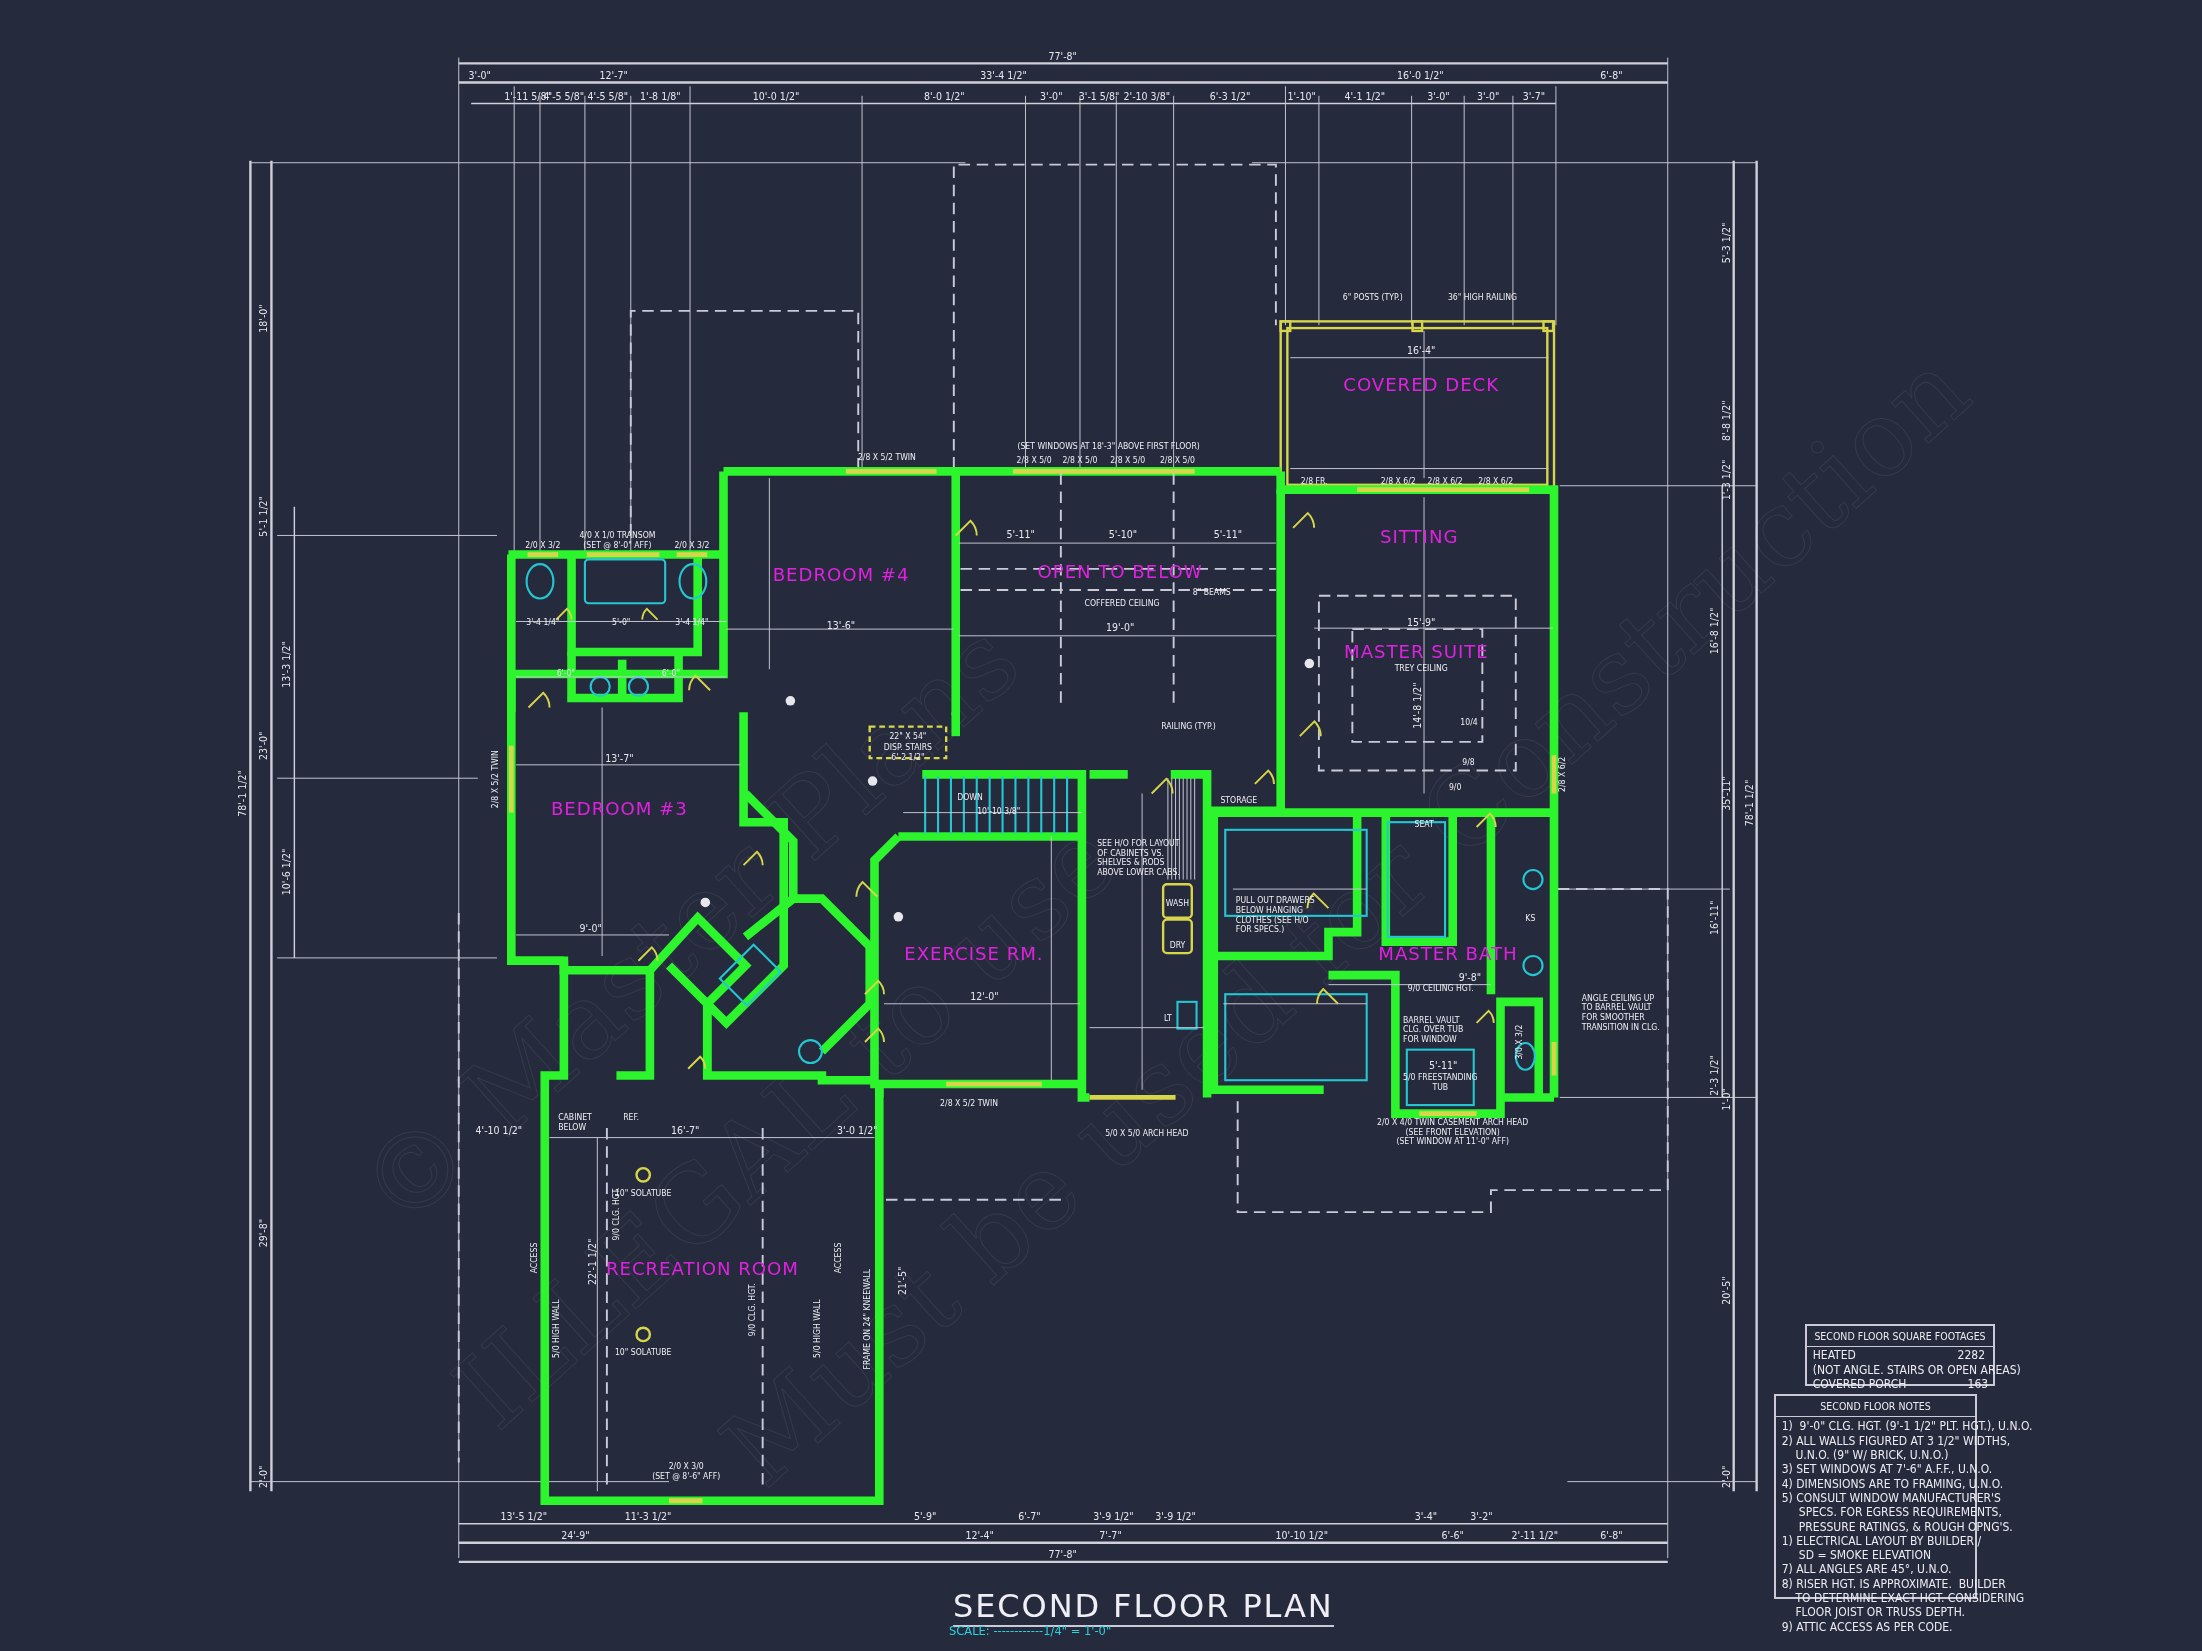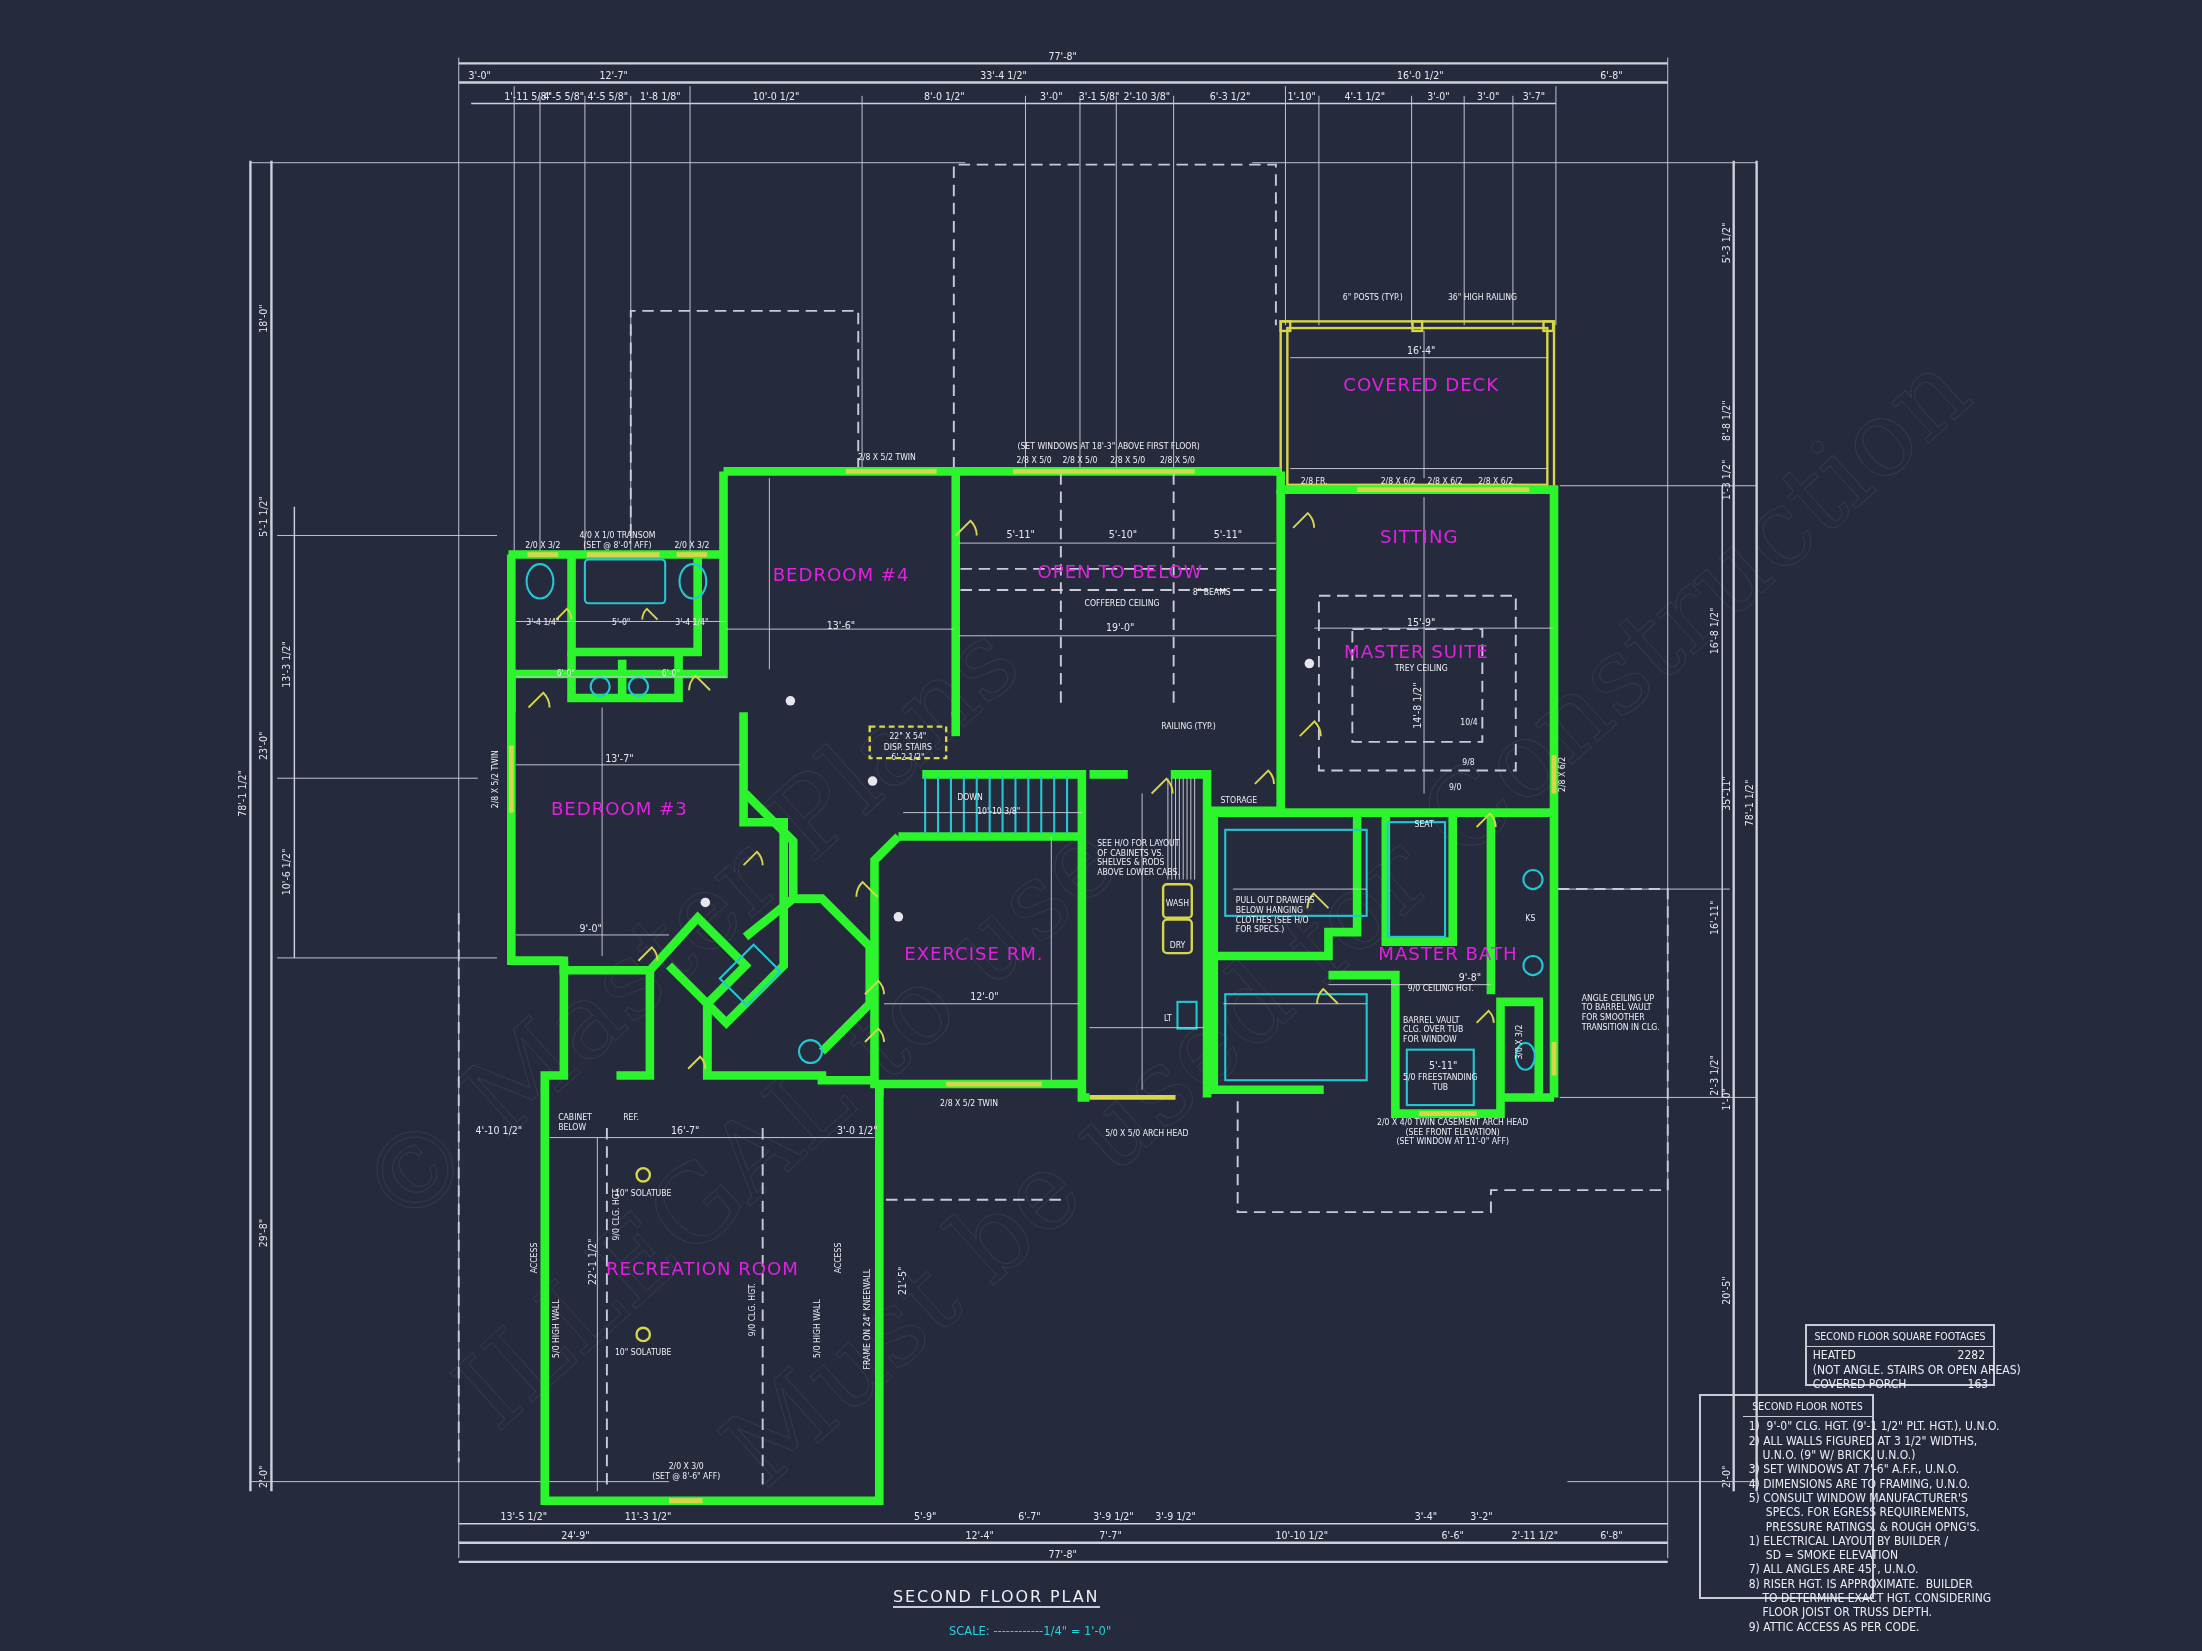--- a/index.html
+++ b/index.html
@@ -14,21 +14,21 @@
   .yel{fill:none;stroke:#d7d64a;stroke-width:2.5;}
   .door{fill:none;stroke:#d7d64a;stroke-width:2;}
   .cyan{fill:none;stroke:#24c6d2;stroke-width:2.2;}
   .dash{fill:none;stroke:#c9cad6;stroke-width:2;stroke-dasharray:12 7;}
   .room{fill:#e021e0;font-family:"DejaVu Sans",sans-serif;font-size:19px;letter-spacing:1px;}
   .note{fill:#f0f0f4;font-family:"DejaVu Sans Condensed","DejaVu Sans",sans-serif;font-size:9px;}
   .wm{fill:none;stroke:rgba(200,200,215,0.10);font-family:"DejaVu Serif",serif;font-size:110px;}
   .box{position:absolute;border:2.9px double #c9cad6;color:#ececf2;font-family:"DejaVu Sans Condensed","DejaVu Sans",sans-serif;box-sizing:border-box;}
   .box .hd{text-align:center;border-bottom:1.9px solid #c9cad6;font-size:10.5px;padding:3.8px 0;}
   .box .ln{font-size:12px;line-height:14.3px;padding-left:5.7px;white-space:pre;}
-  .title{position:absolute;left:893px;top:1587px;color:#eeeef4;font-size:16px;letter-spacing:1.9px;border-bottom:2.9px solid #c9cad6;font-family:"DejaVu Sans",sans-serif;}
+  .title{position:absolute;left:953px;top:1587px;color:#eeeef4;font-size:32px;letter-spacing:1.9px;border-bottom:2.9px solid #c9cad6;font-family:"DejaVu Sans",sans-serif;}
   .scale{position:absolute;left:949px;top:1624px;color:#27d2de;font-size:11.5px;font-family:"DejaVu Sans",sans-serif;}
 </style>
 </head>
 <body>
 
 <svg id="plan" viewBox="0 0 2304 1728" xmlns="http://www.w3.org/2000/svg">
 
   <g opacity="1">
     <text class="wm" x="420" y="1290" transform="rotate(-42 420 1290)">© Master Plans</text>
     <text class="wm" x="520" y="1500" transform="rotate(-42 520 1500)">ILLEGAL to use</text>
@@ -452,21 +452,21 @@
 
 <div class="box" style="left:1805px;top:1324px;width:190px;height:62px;">
   <div class="hd">SECOND FLOOR SQUARE FOOTAGES</div>
   <div style="padding-top:1.9px;">
     <div class="ln"><span>HEATED</span><span style="float:right;padding-right:8px;">2282</span></div>
     <div class="ln">(NOT ANGLE. STAIRS OR OPEN AREAS)</div>
     <div class="ln"><span>COVERED PORCH</span><span style="float:right;padding-right:4.8px;">163</span></div>
   </div>
 </div>
 
-<div class="box" style="left:1699px;top:1394px;width:175px;height:205px;padding-left:42px;">
+<div class="box" style="left:1774px;top:1394px;width:203px;height:205px;">
   <div class="hd">SECOND FLOOR NOTES</div>
   <div id="notes-lines" style="padding-top:2.9px;">
       <div class="ln">1)  9'-0" CLG. HGT. (9'-1 1/2" PLT. HGT.), U.N.O.</div>
       <div class="ln">2) ALL WALLS FIGURED AT 3 1/2" WIDTHS,</div>
       <div class="ln">    U.N.O. (9" W/ BRICK, U.N.O.)</div>
       <div class="ln">3) SET WINDOWS AT 7'-6" A.F.F., U.N.O.</div>
       <div class="ln">4) DIMENSIONS ARE TO FRAMING, U.N.O.</div>
       <div class="ln">5) CONSULT WINDOW MANUFACTURER'S</div>
       <div class="ln">     SPECS. FOR EGRESS REQUIREMENTS,</div>
       <div class="ln">     PRESSURE RATINGS, &amp; ROUGH OPNG'S.</div>

